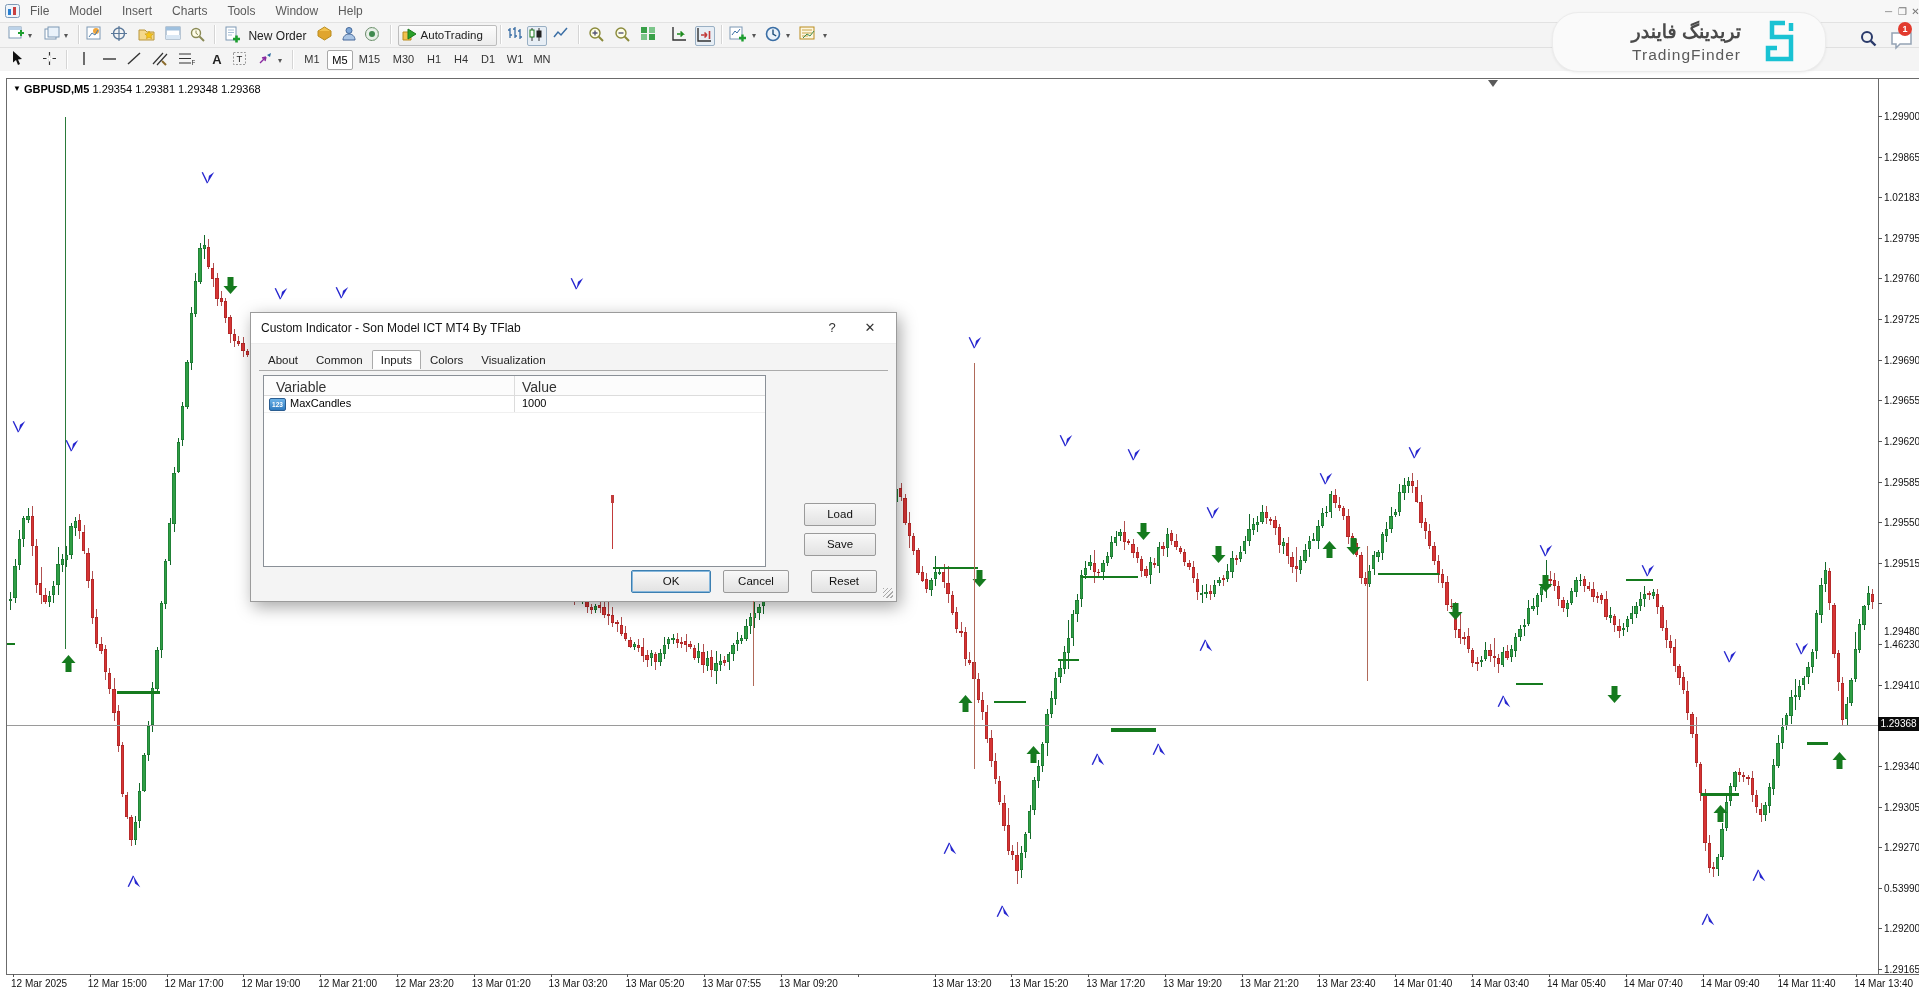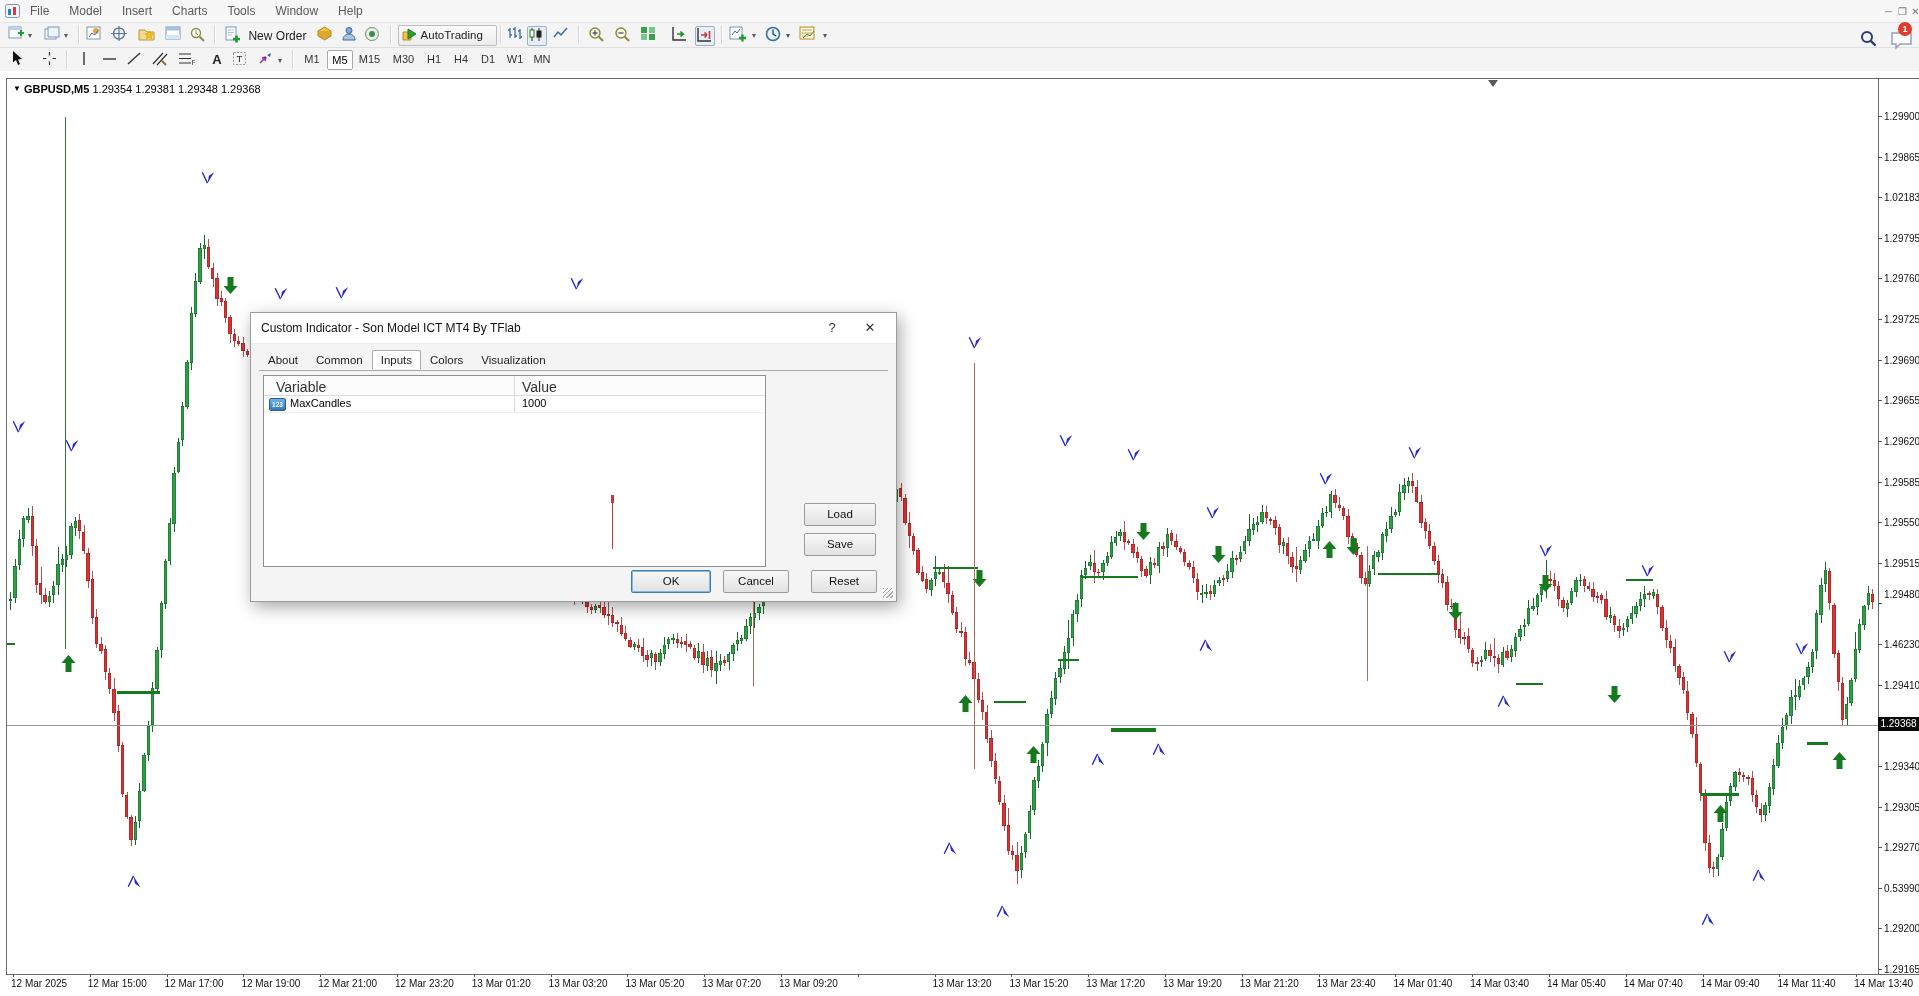--- a/index.html
+++ b/index.html
@@ -318,20 +318,30 @@
         <span class="ab tf" style="left: 54px; width: 31px;">M15</span>
         <span class="ab tf" style="left: 88px; width: 31px;">M30</span>
         <span class="ab tf" style="left: 122px; width: 24px;">H1</span>
         <span class="ab tf" style="left: 149px; width: 24px;">H4</span>
         <span class="ab tf" style="left: 176px; width: 24px;">D1</span>
         <span class="ab tf" style="left: 203px; width: 24px;">W1</span>
         <span class="ab tf" style="left: 230px; width: 24px;">MN</span>
       </div>
   </div>
 
+  <div class="ab banner">
+    <span class="ab brand-fa">تریدینگ فایندر</span>
+    <span class="ab brand-en">TradingFinder</span>
+    <span class="ab" style="right:18px;top:6px;">
+      <svg width="52" height="46" viewBox="0 0 52 46">
+          <path d="M30 4 H17 V18 H36 V40 H13 V29 H22" fill="none" stroke="#19c2d3" stroke-width="4.5"></path>
+          <path d="M36 4 v8" stroke="#19c2d3" stroke-width="4.5"></path>
+        </svg>
+    </span>
+  </div>
   <span class="ab" style="left:1860px;top:30px;">
     <svg width="17" height="17" viewBox="0 0 17 17">
         <circle cx="7" cy="7" r="5" fill="none" stroke="#2a3a6a" stroke-width="2"></circle>
         <path d="M10.8 10.8 L15.5 15.5" stroke="#2a3a6a" stroke-width="2.4"></path>
       </svg>
   </span>
   <span class="ab" style="left:1890px;top:31px;">
     <svg width="24" height="19" viewBox="0 0 24 19">
         <path d="M2 2 h19 v11 h-11 l-4 4 v-4 h-4 z" fill="#fff" stroke="#94a2b4" stroke-width="1.5"></path>
       </svg>
@@ -1475,21 +1485,21 @@
         <div class="ab ptick" style="top: 316.34px;">1.29655</div>
         <div class="ab ptickmark" style="top: 321.34px;"></div>
         <div class="ab ptick" style="top: 356.96px;">1.29620</div>
         <div class="ab ptickmark" style="top: 361.96px;"></div>
         <div class="ab ptick" style="top: 397.58px;">1.29585</div>
         <div class="ab ptickmark" style="top: 402.58px;"></div>
         <div class="ab ptick" style="top: 438.2px;">1.29550</div>
         <div class="ab ptickmark" style="top: 443.2px;"></div>
         <div class="ab ptick" style="top: 478.82px;">1.29515</div>
         <div class="ab ptickmark" style="top: 483.82px;"></div>
-        <div class="ab ptick" style="top: 510px;">1.29480</div>
+        <div class="ab ptick" style="top: 547px;">1.29480</div>
         <div class="ab ptickmark" style="top: 524.44px;"></div>
         <div class="ab ptick" style="top: 560.06px;">1.46230</div>
         <div class="ab ptickmark" style="top: 565.06px;"></div>
         <div class="ab ptick" style="top: 600.68px;">1.29410</div>
         <div class="ab ptickmark" style="top: 605.68px;"></div>
         <div class="ab ptick" style="top: 641.3px;">1.29375</div>
         <div class="ab ptickmark" style="top: 646.3px;"></div>
         <div class="ab ptick" style="top: 681.92px;">1.29340</div>
         <div class="ab ptickmark" style="top: 686.92px;"></div>
         <div class="ab ptick" style="top: 722.54px;">1.29305</div>
@@ -1515,21 +1525,21 @@
         <div class="ab ttick" style="left: 312.2px;">12 Mar 21:00</div>
         <div class="ab ttickmark" style="left: 314.2px;"></div>
         <div class="ab ttick" style="left: 389px;">12 Mar 23:20</div>
         <div class="ab ttickmark" style="left: 391px;"></div>
         <div class="ab ttick" style="left: 465.8px;">13 Mar 01:20</div>
         <div class="ab ttickmark" style="left: 467.8px;"></div>
         <div class="ab ttick" style="left: 542.6px;">13 Mar 03:20</div>
         <div class="ab ttickmark" style="left: 544.6px;"></div>
         <div class="ab ttick" style="left: 619.4px;">13 Mar 05:20</div>
         <div class="ab ttickmark" style="left: 621.4px;"></div>
-        <div class="ab ttick" style="left: 696.2px;">13 Mar 07:20</div>
+        <div class="ab ttick" style="left: 696.2px;">13 Mar 07:55</div>
         <div class="ab ttickmark" style="left: 698.2px;"></div>
         <div class="ab ttick" style="left: 773px;">13 Mar 09:20</div>
         <div class="ab ttickmark" style="left: 775px;"></div>
         <div class="ab ttick" style="left: 849.8px; margin-top: 47px;">13 Mar 11:20</div>
         <div class="ab ttickmark" style="left: 851.8px;"></div>
         <div class="ab ttick" style="left: 926.6px;">13 Mar 13:20</div>
         <div class="ab ttickmark" style="left: 928.6px;"></div>
         <div class="ab ttick" style="left: 1003.4px;">13 Mar 15:20</div>
         <div class="ab ttickmark" style="left: 1005.4px;"></div>
         <div class="ab ttick" style="left: 1080.2px;">13 Mar 17:20</div>

